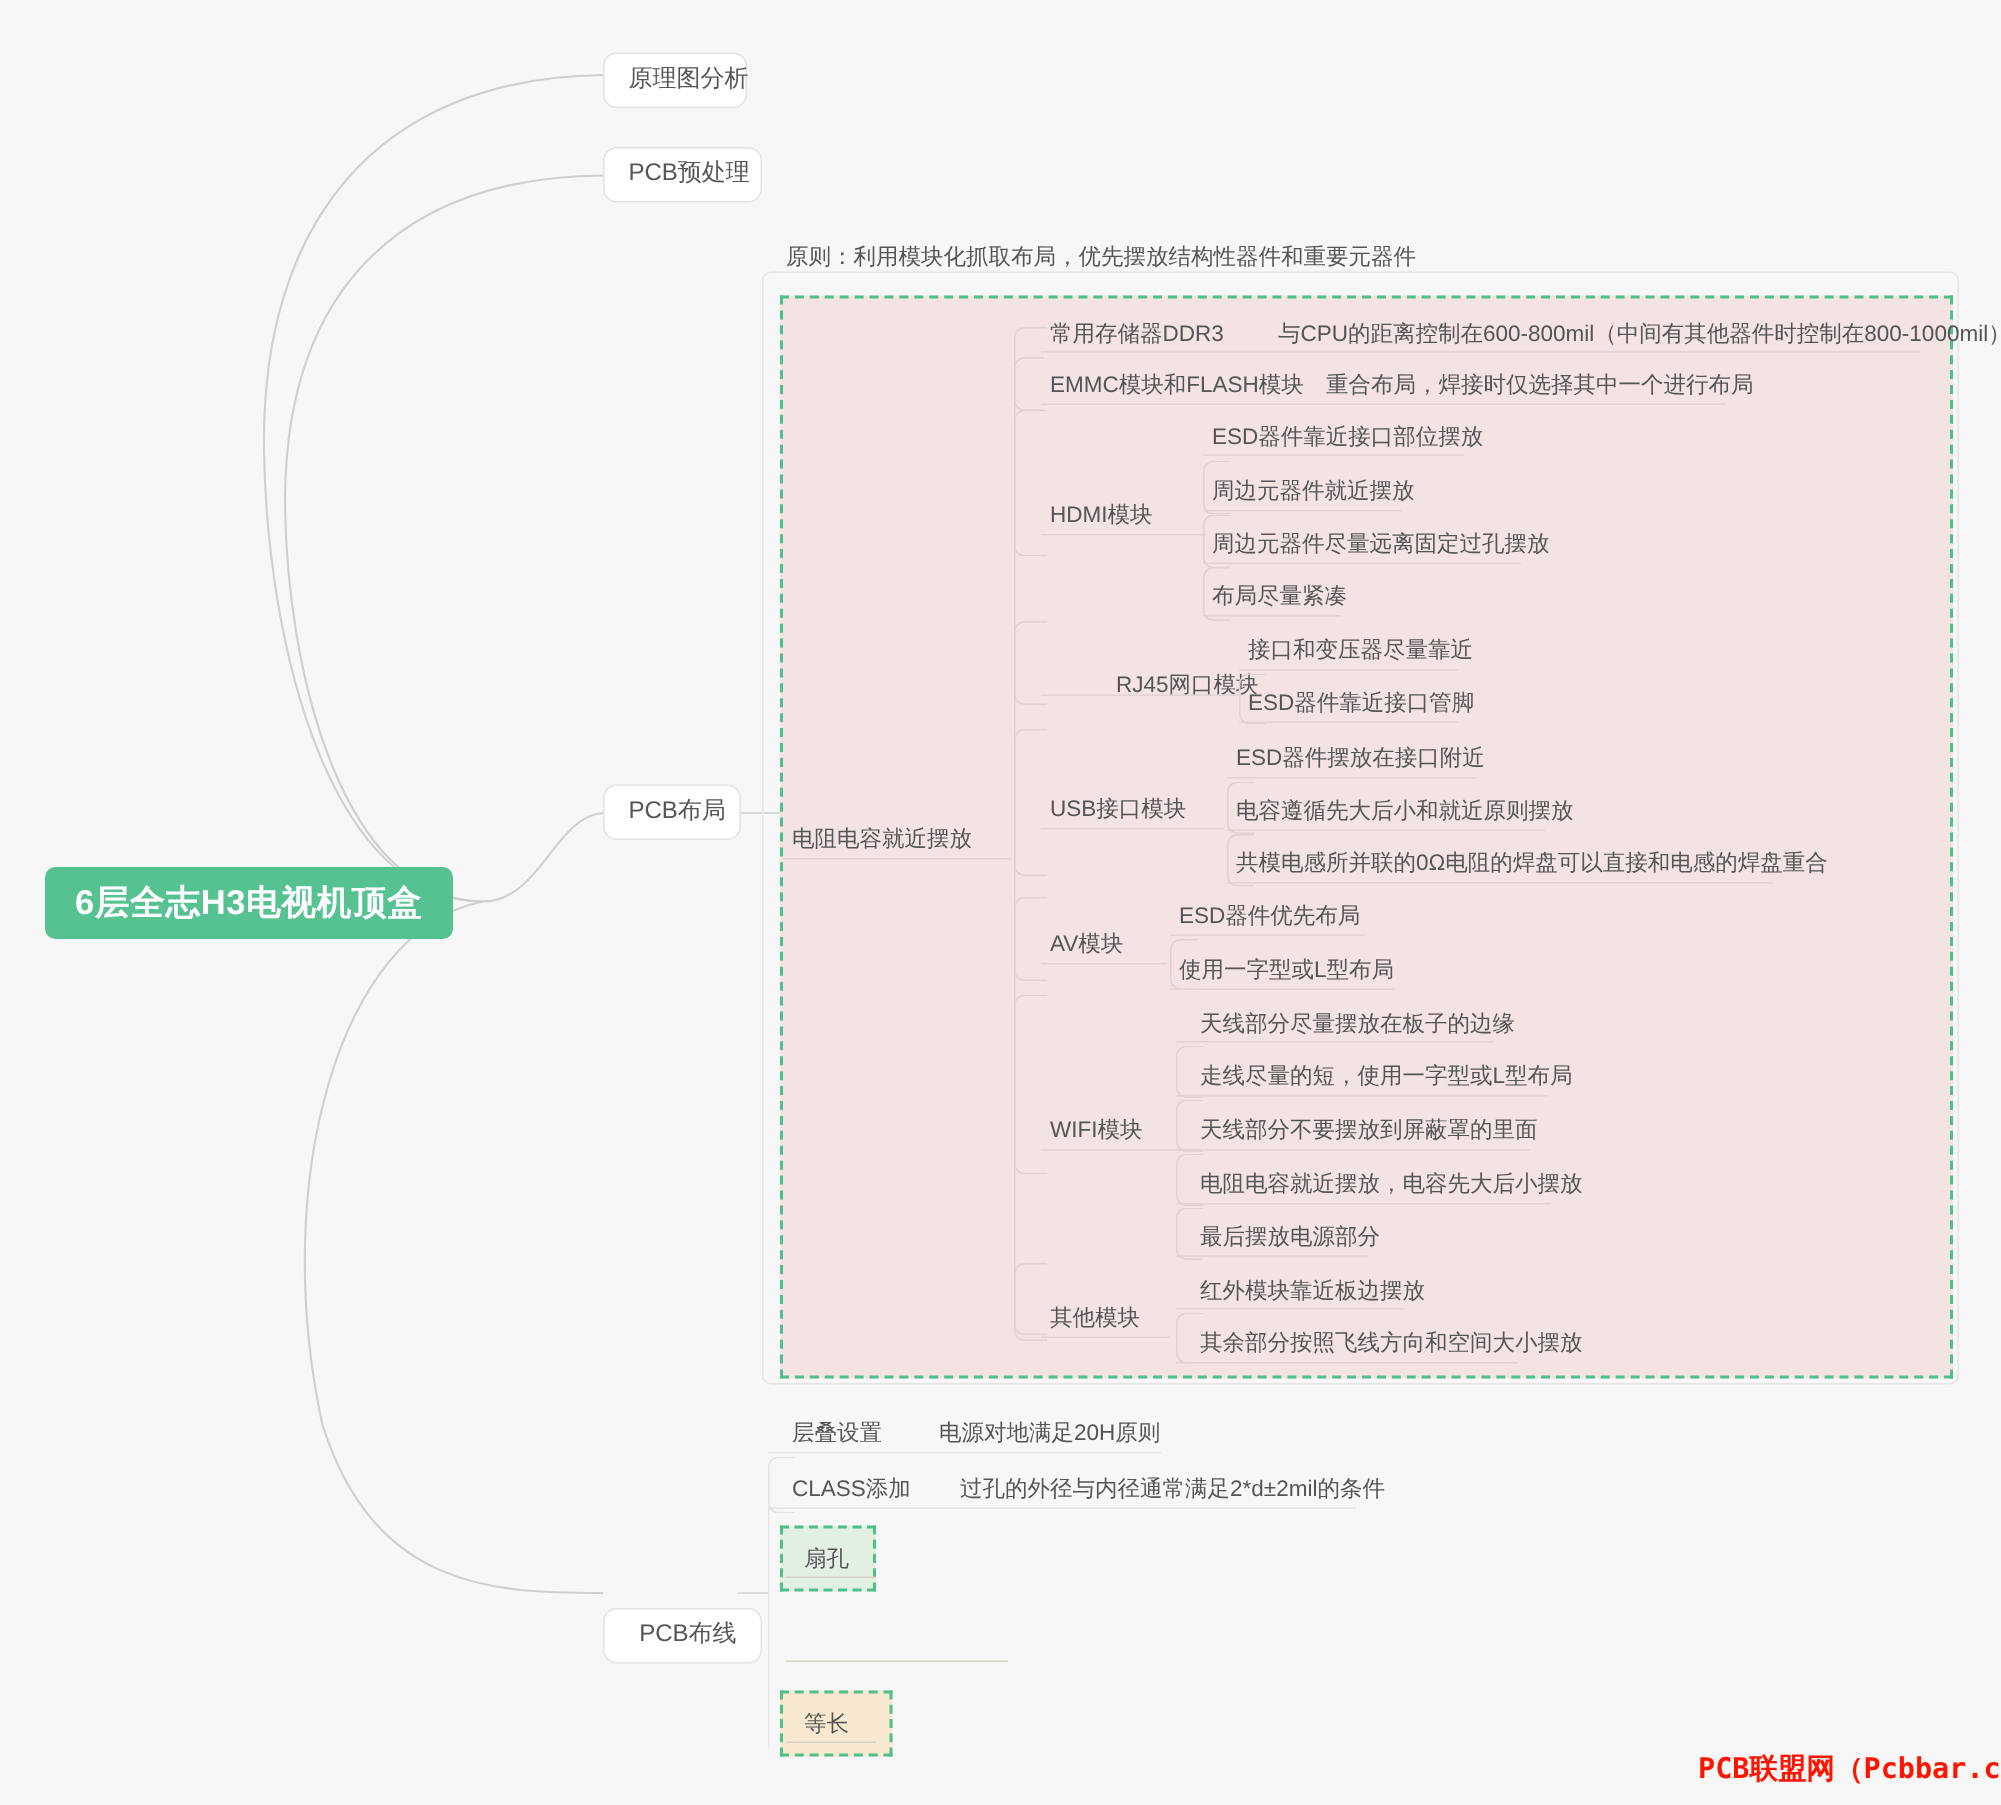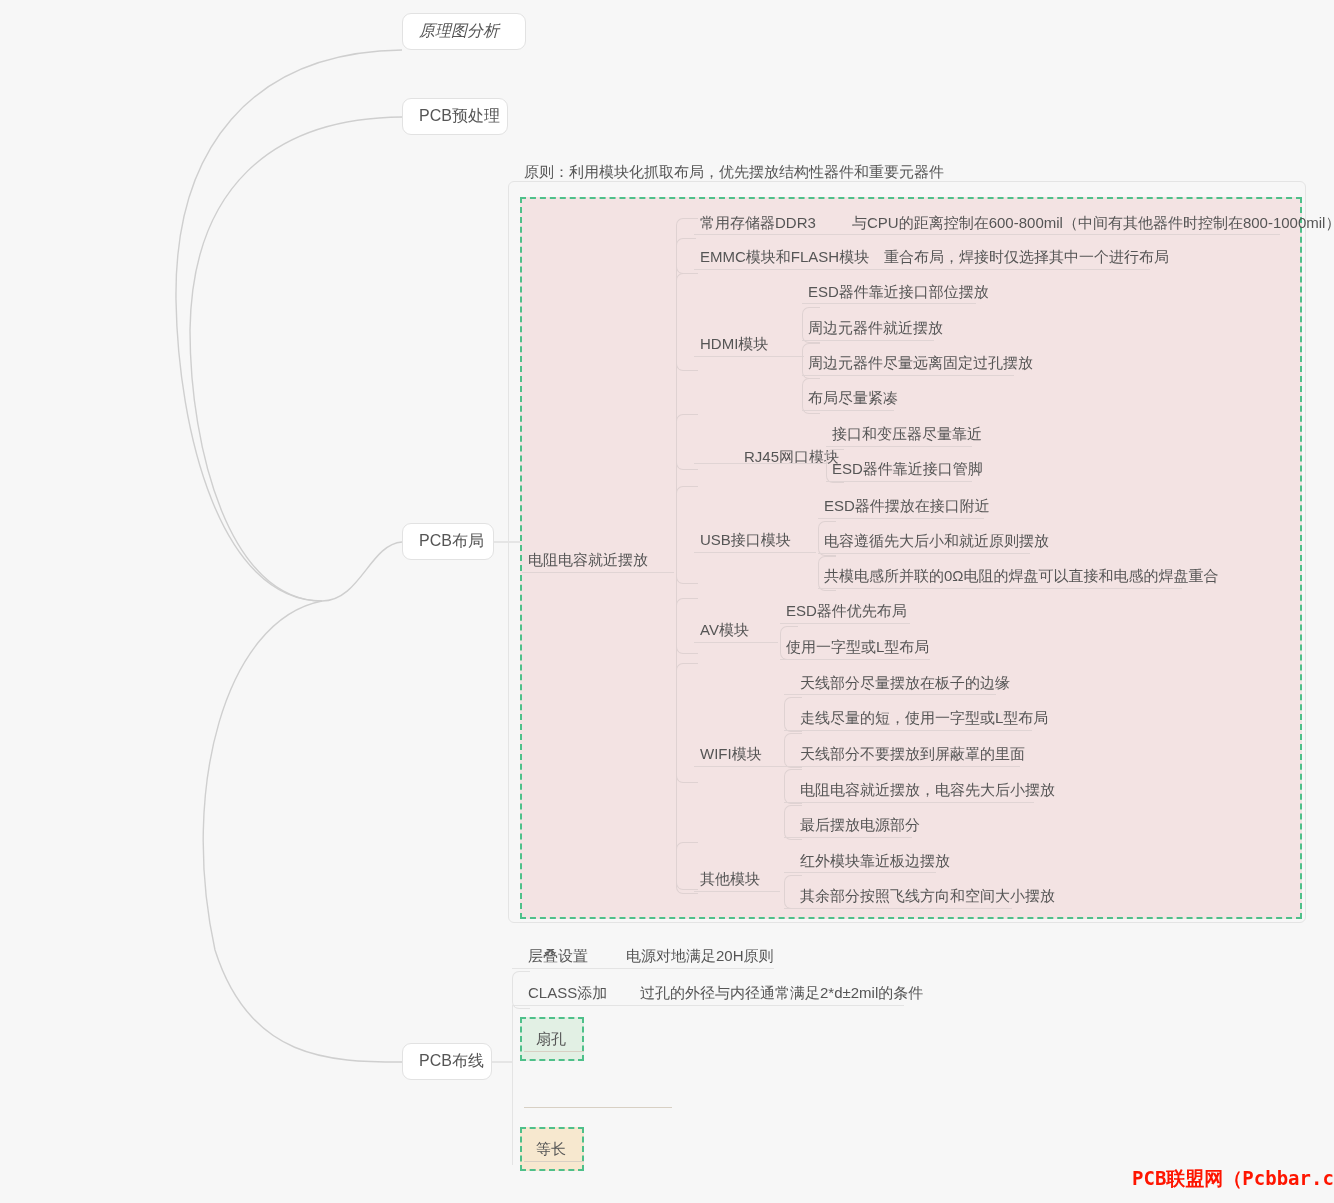--- a/index.html
+++ b/index.html
@@ -143,28 +143,29 @@
       <path d="M322 601 C 225 620, 180 790, 215 950 C 250 1060, 330 1062, 402 1062"></path>
     </g>
     <g fill="none" stroke="#d9d9d9" stroke-width="1.2">
 
       <path d="M494 542 L 520 542"></path>
 
       <path d="M492 1062 L 512 1062"></path>
     </g>
   </svg>
 
-
-  <div class="branch-node" style="left:402px;top:13px;width:124px;font-style:italic;">原理图分析</div>
+  <div class="root-node" style="left:30px;top:578px;">6层全志H3电视机顶盒</div>
+
+  <div class="branch-node" style="left:402px;top:35px;width:96px;">原理图分析</div>
 
   <div class="branch-node" style="left:402px;top:98px;width:106px;text-align:center;">PCB预处理</div>
 
   <div class="branch-node" style="left:402px;top:523px;width:92px;">PCB布局</div>
 
-  <div class="branch-node" style="left:402px;top:1043px;width:90px;">PCB布线</div>
+  <div class="branch-node" style="left:402px;top:1072px;width:106px;text-align:right;">PCB布线</div>
 
   <div class="summary-shell" style="left:508px;top:181px;width:798px;height:742px;"></div>
 
   <div class="note" style="left:524px;top:164px;">原则：利用模块化抓取布局，优先摆放结构性器件和重要元器件</div>
 
   <div class="pink-region" style="left:520px;top:197px;width:782px;height:722px;"></div>
 
   <div class="row" style="left:528px;top:552px;">电阻电容就近摆放</div>
   <div class="urule" style="left:522px;top:572px;width:152px;"></div>
 
@@ -278,18 +279,18 @@
   <div class="row" style="left:640px;top:985px;">过孔的外径与内径通常满足2*d±2mil的条件</div>
   <div class="urule gray" style="left:512px;top:1005px;width:392px;"></div>
 
   <div style="position:absolute;left:512px;top:1005px;width:1px;height:160px;background:#e4e4e4;"></div>
 
   <div class="chip chip-green" style="left:520px;top:1017px;width:64px;height:44px;">扇孔</div>
   <div class="chip-underline" style="left:524px;top:1051px;width:60px;"></div>
 
   <div class="chip-underline" style="left:524px;top:1107px;width:148px;"></div>
 
-  <div class="chip chip-cream" style="left:520px;top:1127px;width:64px;height:44px;">等长</div>
+  <div class="chip chip-cream" style="left:520px;top:1127px;width:75px;height:44px;">等长</div>
   <div class="chip-underline" style="left:524px;top:1161px;width:60px;"></div>
 
   <div class="watermark" style="left:1132px;top:1166px;">PCB联盟网（Pcbbar.com）</div>
 
 </div>
 
 </body></html>

